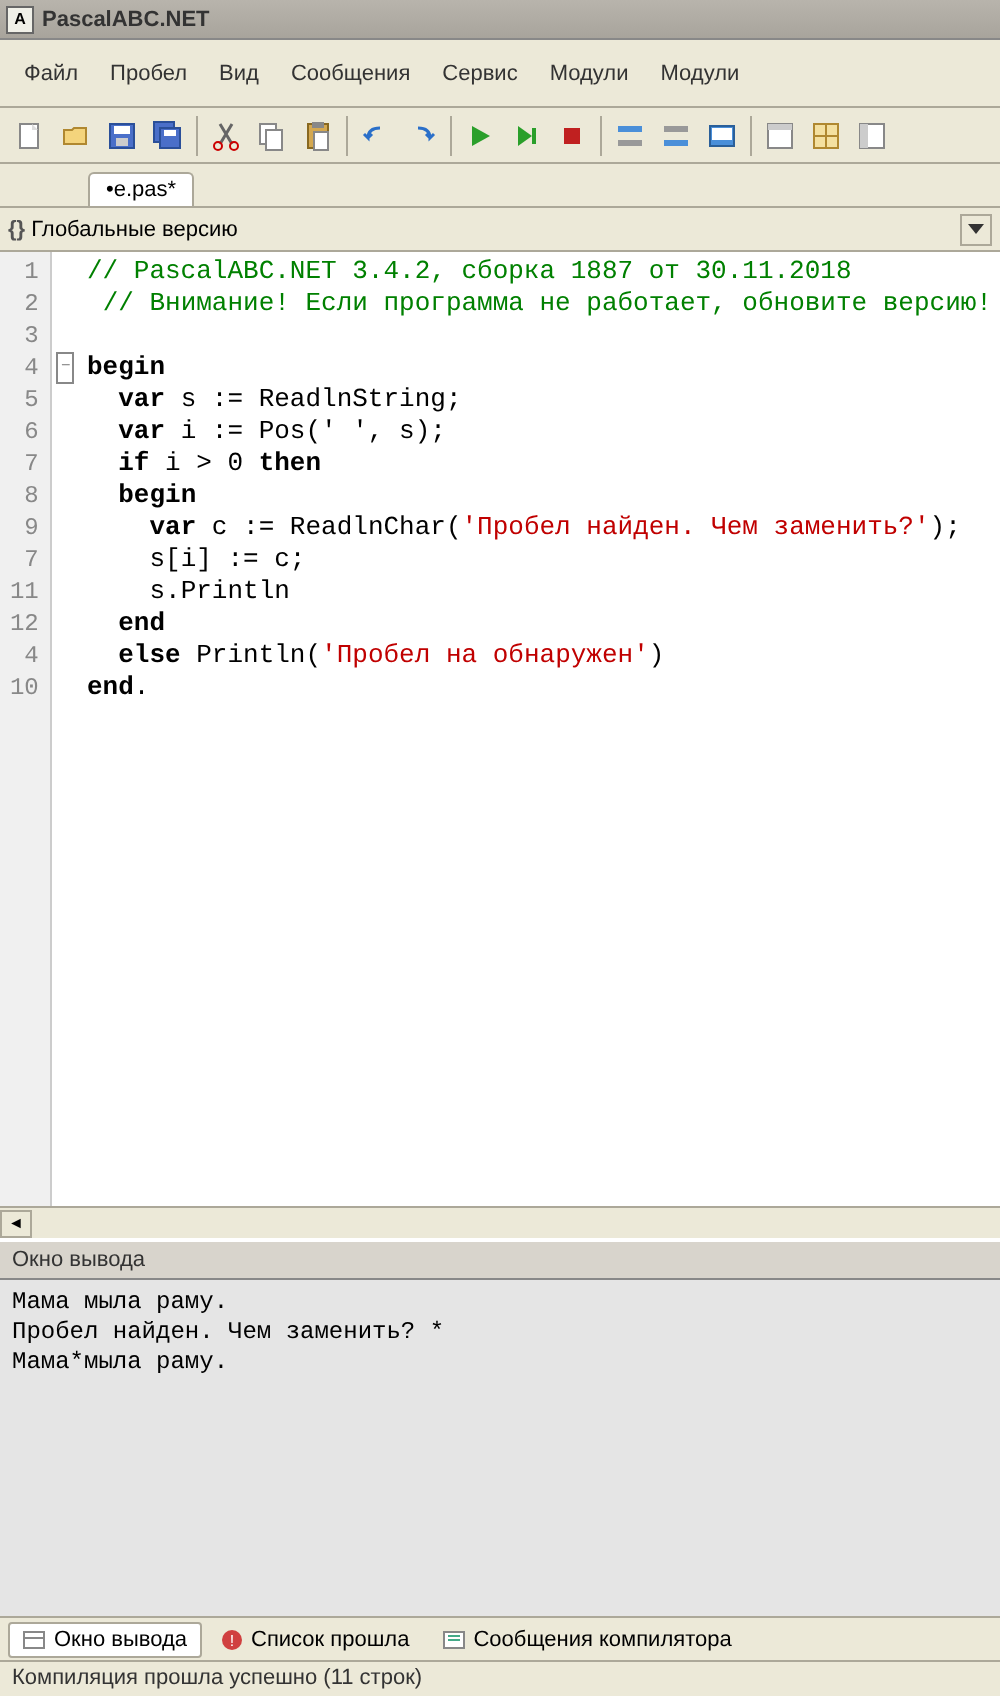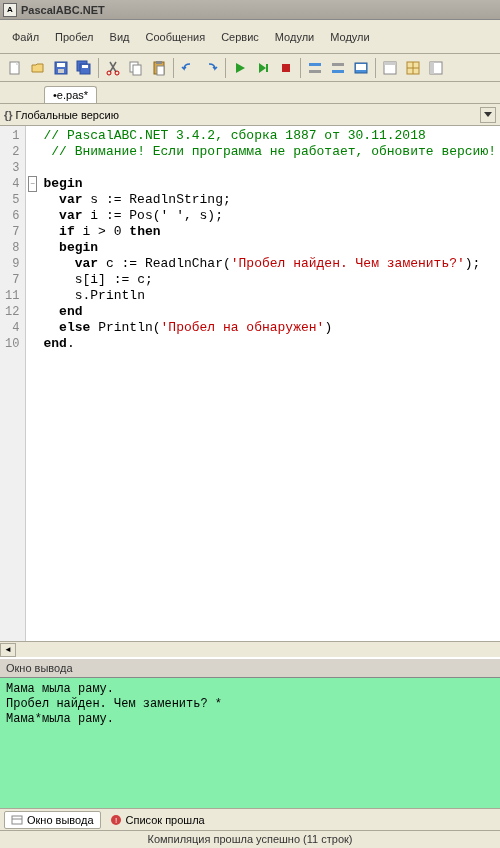--- a/index.html
+++ b/index.html
@@ -174,22 +174,22 @@
 }
 .output-header {
   background: #d8d4cc;
   border-top: 2px solid #fff;
   border-bottom: 1px solid #888;
   padding: 3px 6px;
   font-size: 11px;
   color: #333;
 }
 .output-body {
-  background: #86efac;
-  height: 130px;
+  background: #e5e5e5;
+  height: 168px;
   padding: 4px 6px;
   font-family: 'Courier New', monospace;
   font-size: 12px;
   line-height: 15px;
   white-space: pre;
   color: #000;
   overflow: auto;
 }
 .bottom-tabs {
   background: #ece9d8;
@@ -217,21 +217,20 @@
   width: 12px; height: 12px;
   display: flex; align-items:center; justify-content:center;
 }
 .statusbar {
   background: #ece9d8;
   height: 18px;
   border-top: 1px solid #aca899;
   padding: 2px 6px;
   font-size: 11px;
   color: #333;
-  text-align: center;
 }
 svg { display: block; }
 </style>
 </head>
 <body>
 
 <div class="titlebar">
   <div class="appicon">A</div>
   <div class="title">PascalABC.NET</div>
 </div>
@@ -453,15 +452,25 @@
   </div>
   <div class="btab">
     <span class="bicon">
         <svg width="12" height="12">
           <circle cx="6" cy="6" r="5" fill="#d04040"></circle>
           <text x="6" y="9" text-anchor="middle" fill="#fff" font-size="8">!</text>
         </svg>
       </span>
     <span>Список прошла</span>
   </div>
+  <div class="btab">
+    <span class="bicon">
+        <svg width="12" height="12">
+          <rect x="1" y="2" width="10" height="8" fill="#fff" stroke="#888"></rect>
+          <line x1="3" y1="4" x2="9" y2="4" stroke="#4a8"></line>
+          <line x1="3" y1="6" x2="9" y2="6" stroke="#4a8"></line>
+        </svg>
+      </span>
+    <span>Сообщения компилятора</span>
+  </div>
 </div>
 
 <div class="statusbar">Компиляция прошла успешно (11 строк)</div>
 
 </body></html>

